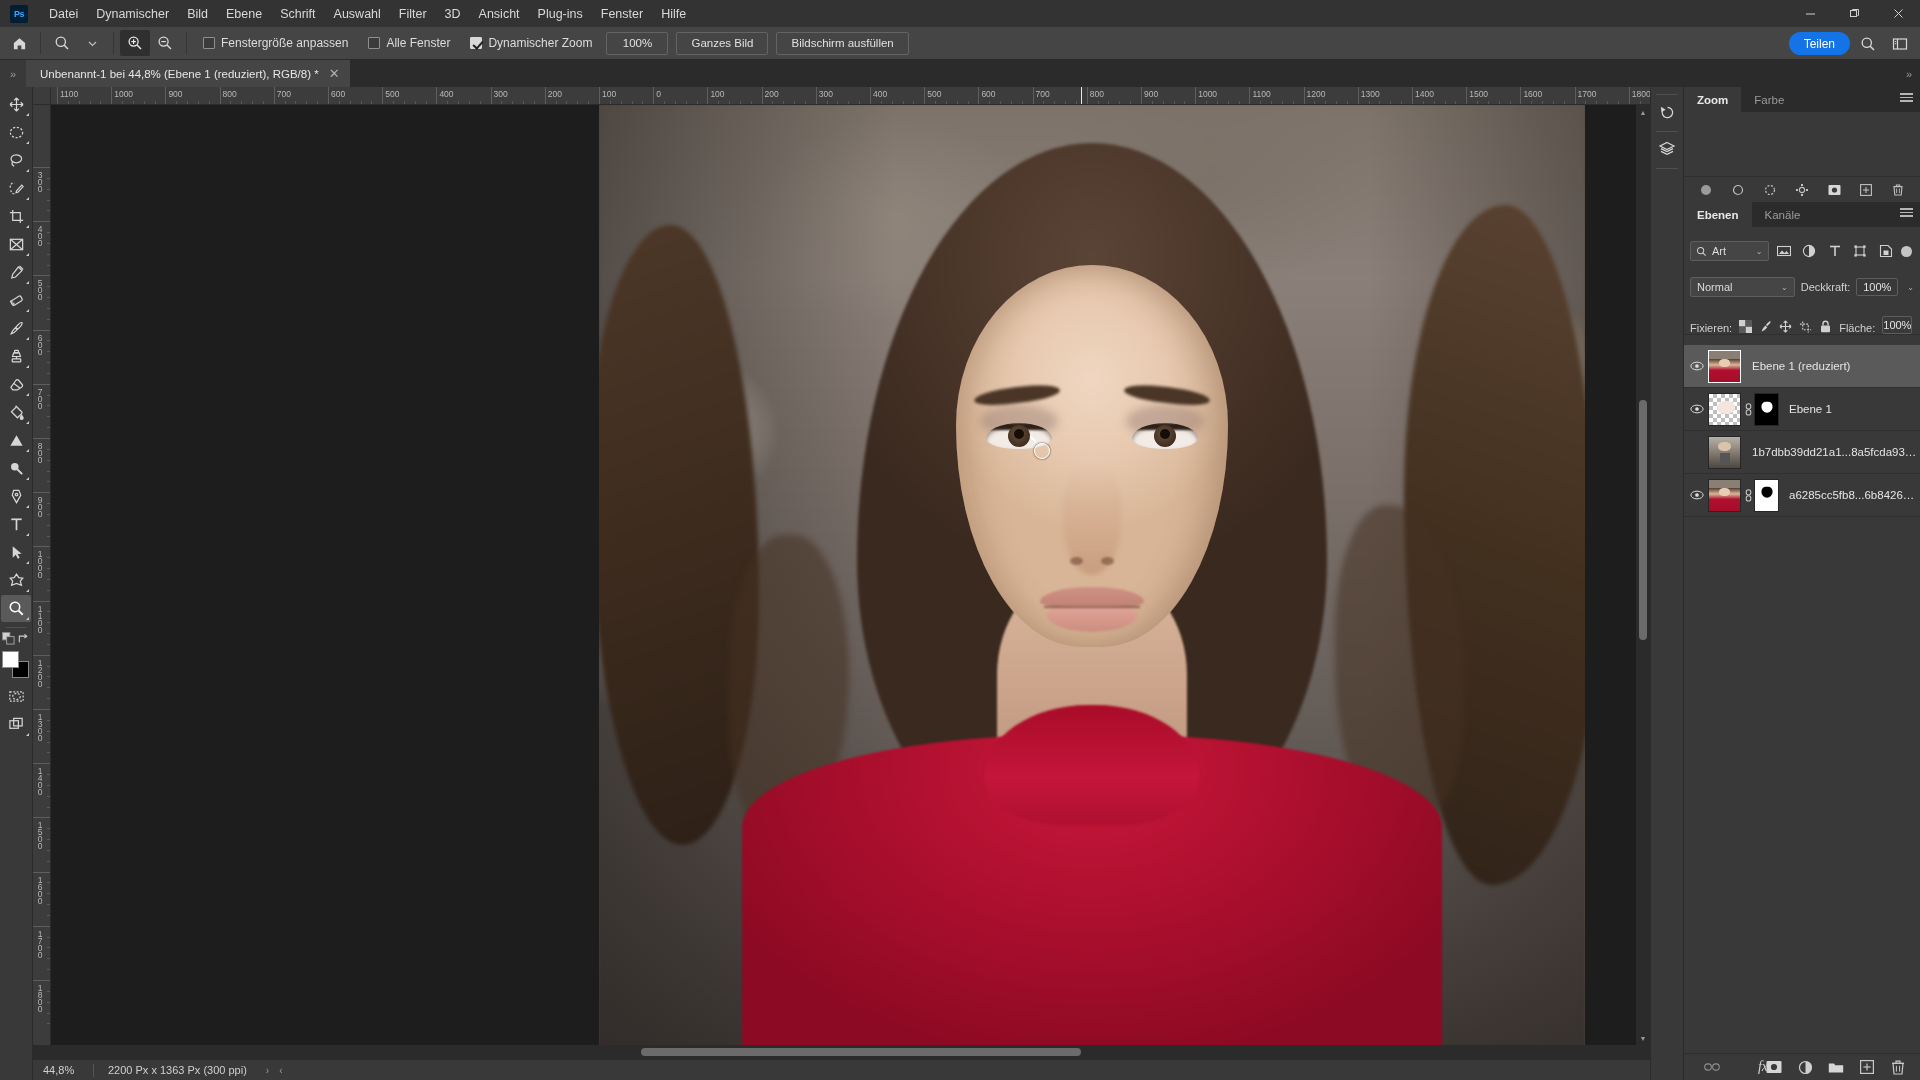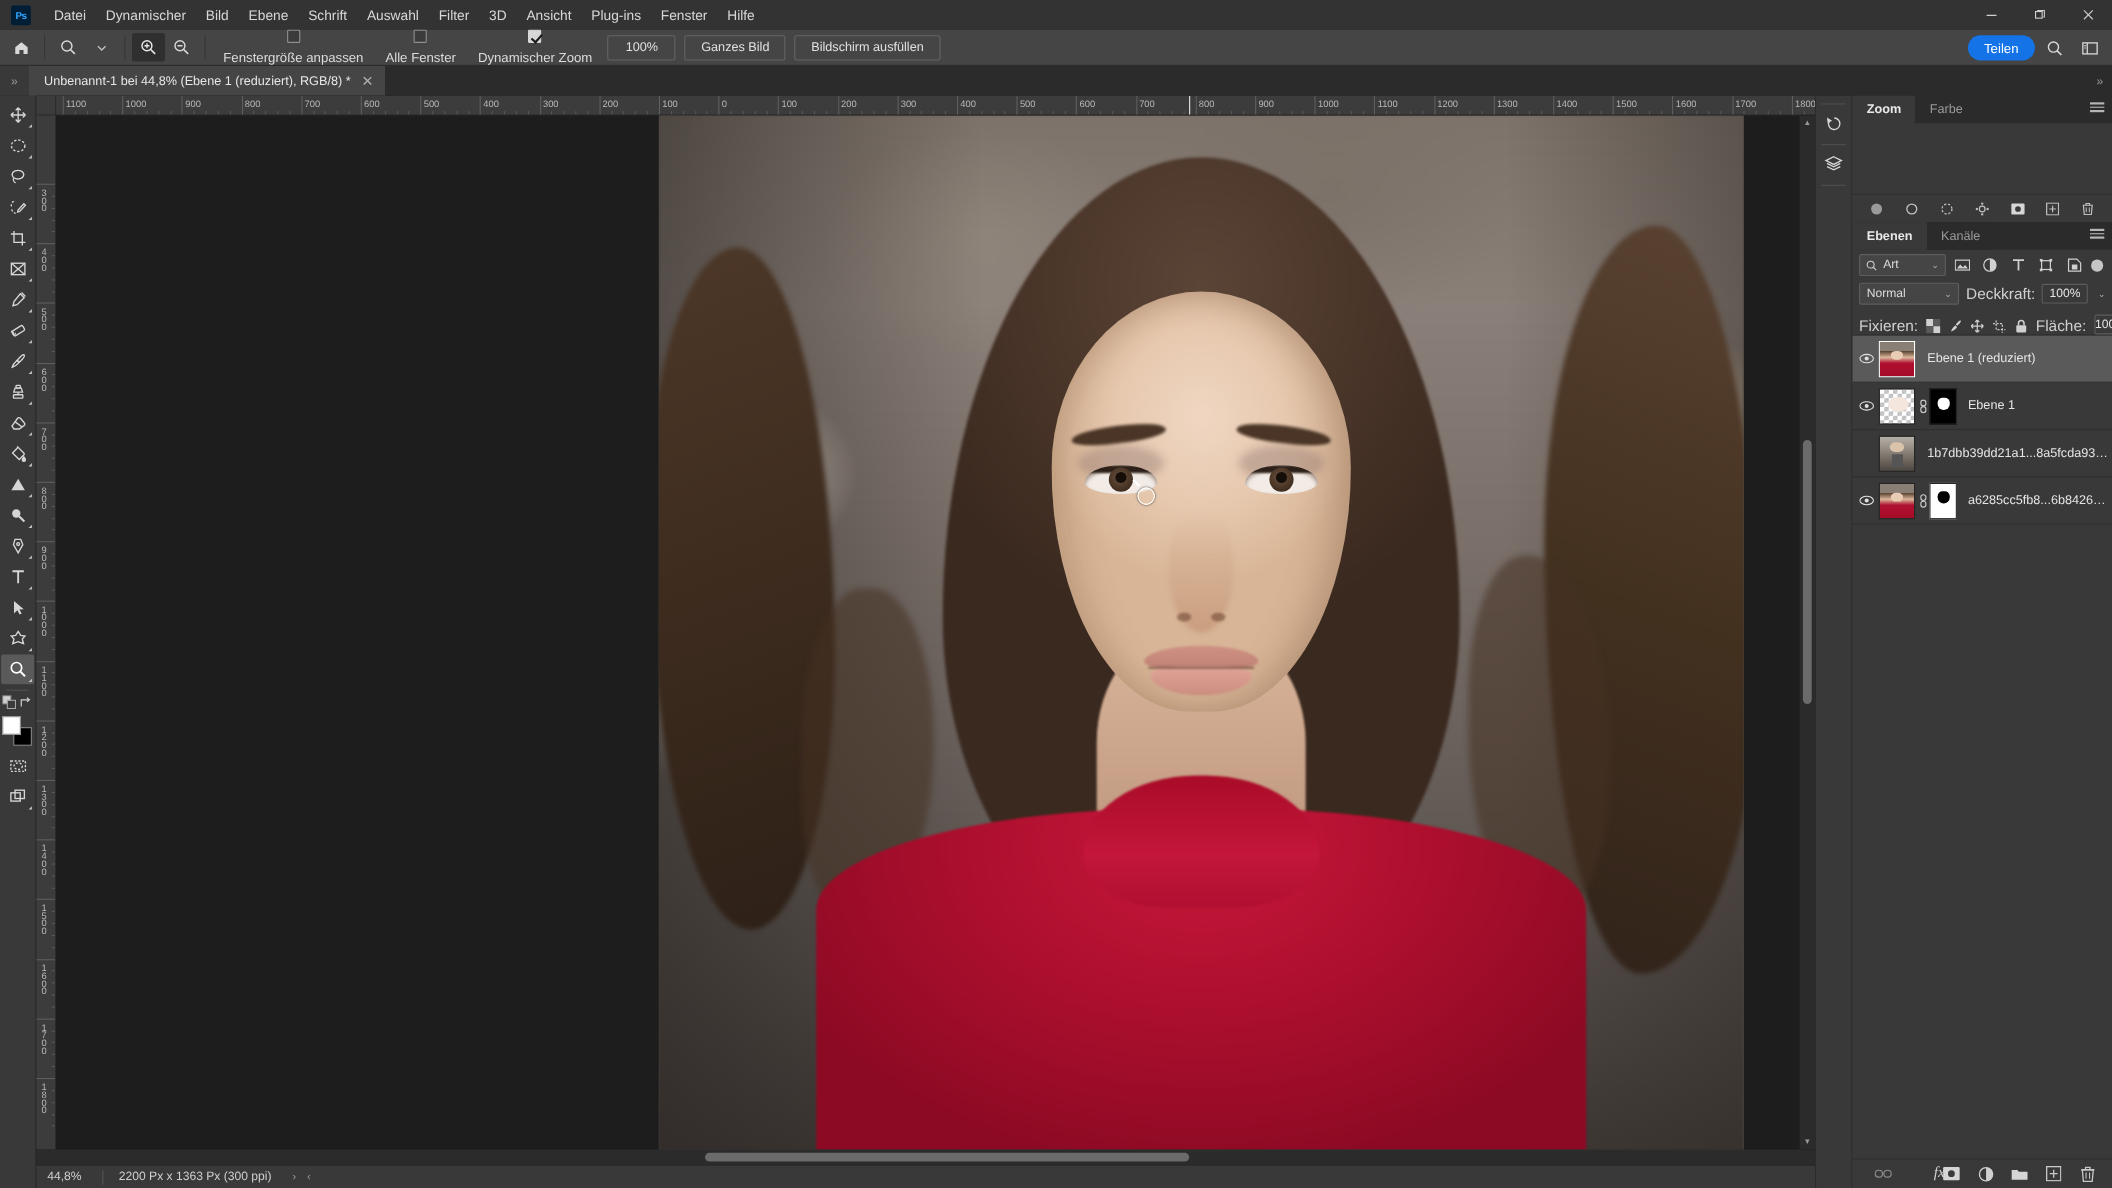--- a/index.html
+++ b/index.html
@@ -17,21 +17,21 @@
   .win-ctrls { position:absolute; right:0; top:0; height:27px; display:flex; }
   .win-btn { width:44px; height:27px; display:flex; align-items:center; justify-content:center;
     color:#d0d0d0; font-size:11px; }
 
   
   .optionsbar { height:33px; background:#454545; border-bottom:1px solid #2b2b2b;
     display:flex; align-items:center; padding-left:4px; flex:0 0 33px; position:relative; }
   .obsep { width:1px; height:22px; background:#363636; margin:0 6px; }
   .ob-icon { width:30px; height:26px; display:flex; align-items:center; justify-content:center; }
   .ob-icon.sel { background:#2f2f2f; border-radius:2px; }
-  .ob-chk { display:flex; align-items:center; gap:6px; padding:0 10px; font-size:12px; color:#dcdcdc; white-space:nowrap;flex-direction:column;}
+  .ob-chk { display:flex; align-items:center; gap:6px; padding:0 10px; font-size:12px; color:#dcdcdc; white-space:nowrap;}
   .cbox { width:12px; height:12px; border:1px solid #8f8f8f; background:#3b3b3b; border-radius:1px;
     position:relative; flex:0 0 12px; }
   .cbox.on { background:#d8d8d8; border-color:#d8d8d8; }
   .cbox.on::after { content:""; position:absolute; left:3.5px; top:0.5px; width:4px; height:8px;
     border:solid #1f1f1f; border-width:0 2px 2px 0; transform:rotate(42deg); }
   .ob-btn { height:23px; padding:0 14px; background:#454545; border:1px solid #646464; border-radius:2px;
     font-size:11.5px; color:#e0e0e0; display:flex; align-items:center; justify-content:center;
     margin:0 4px; min-width:62px; }
   .ob-right { position:absolute; right:6px; top:0; height:33px; display:flex; align-items:center; gap:4px; }
   .share-btn { background:#1473e6; color:#fff; font-size:12px; height:23px; padding:0 15px;
@@ -198,33 +198,33 @@
   .ptab.active { background:#393939; color:#e8e8e8; font-weight:bold; }
   .pmenu { position:absolute; right:7px; top:6px; display:flex; flex-direction:column; gap:2px; }
   .pmenu i { display:block; width:13px; height:1.5px; background:#b5b5b5; }
   .pbody { flex:1 1 auto; background:#393939; position:relative; }
 
   .paths-panel { height:115px; flex:0 0 115px; }
   .paths-foot { height:26px; display:flex; align-items:center; justify-content:center; gap:17px;
     background:#393939; border-top:1px solid #2f2f2f;}
   .pf-ico { width:15px; height:15px; display:flex; align-items:center; justify-content:center; }
 
-  .layers-panel { flex:1 1 auto; display:flex; flex-direction:column; min-height:0; }
+  .layers-panel { flex:1 1 auto; display:flex; flex-direction:column; min-height:0;gap:10px; }
   .filterrow { height:28px; display:flex; align-items:center; padding:0 6px; gap:5px; flex:0 0 28px;}
   .kindsel { width:80px; height:20px; background:#454545; border:1px solid #5d5d5d; border-radius:2px;
     display:flex; align-items:center; padding:0 5px; gap:5px; font-size:11px; color:#dcdcdc; }
   .kindsel .caret { margin-left:auto; font-size:8px; color:#b5b5b5; }
   .fico { width:21px; height:20px; display:flex; align-items:center; justify-content:center; }
   .toggle-dot { width:11px; height:11px; border-radius:50%; background:#c5c5c5; margin-left:auto; margin-right:2px;}
 
   .bmrow { height:24px; display:flex; align-items:center; padding:0 6px; gap:6px; flex:0 0 24px;}
   .bmsel { flex:1 1 auto; height:20px; background:#454545; border:1px solid #5d5d5d; border-radius:2px;
     display:flex; align-items:center; padding:0 6px; font-size:11px; color:#dcdcdc; max-width:112px;}
   .bmsel .caret { margin-left:auto; font-size:8px; color:#b5b5b5; }
-  .lbl-sm { font-size:14px; color:#d0d0d0; white-space:nowrap; }
+  .lbl-sm { font-size:11px; color:#d0d0d0; white-space:nowrap; }
   .numfield { width:42px; height:18px; background:#393939; border:1px solid #5d5d5d; border-radius:2px;
     font-size:11px; color:#e4e4e4; display:flex; align-items:center; justify-content:center;}
   .caret-sm { font-size:8px; color:#b5b5b5; padding-left:3px; }
 
   .lockrow { height:26px; display:flex; align-items:flex-end; padding:0 6px; gap:7px; flex:0 0 26px;
     border-bottom:1px solid #2f2f2f; }
   .lockico { width:16px; height:16px; display:flex; align-items:center; justify-content:center; }
 
   .layerlist { flex:1 1 auto; overflow:hidden; }
   .layerrow { height:43px; display:flex; align-items:center; border-bottom:1px solid #2f2f2f; padding-left:2px;}

